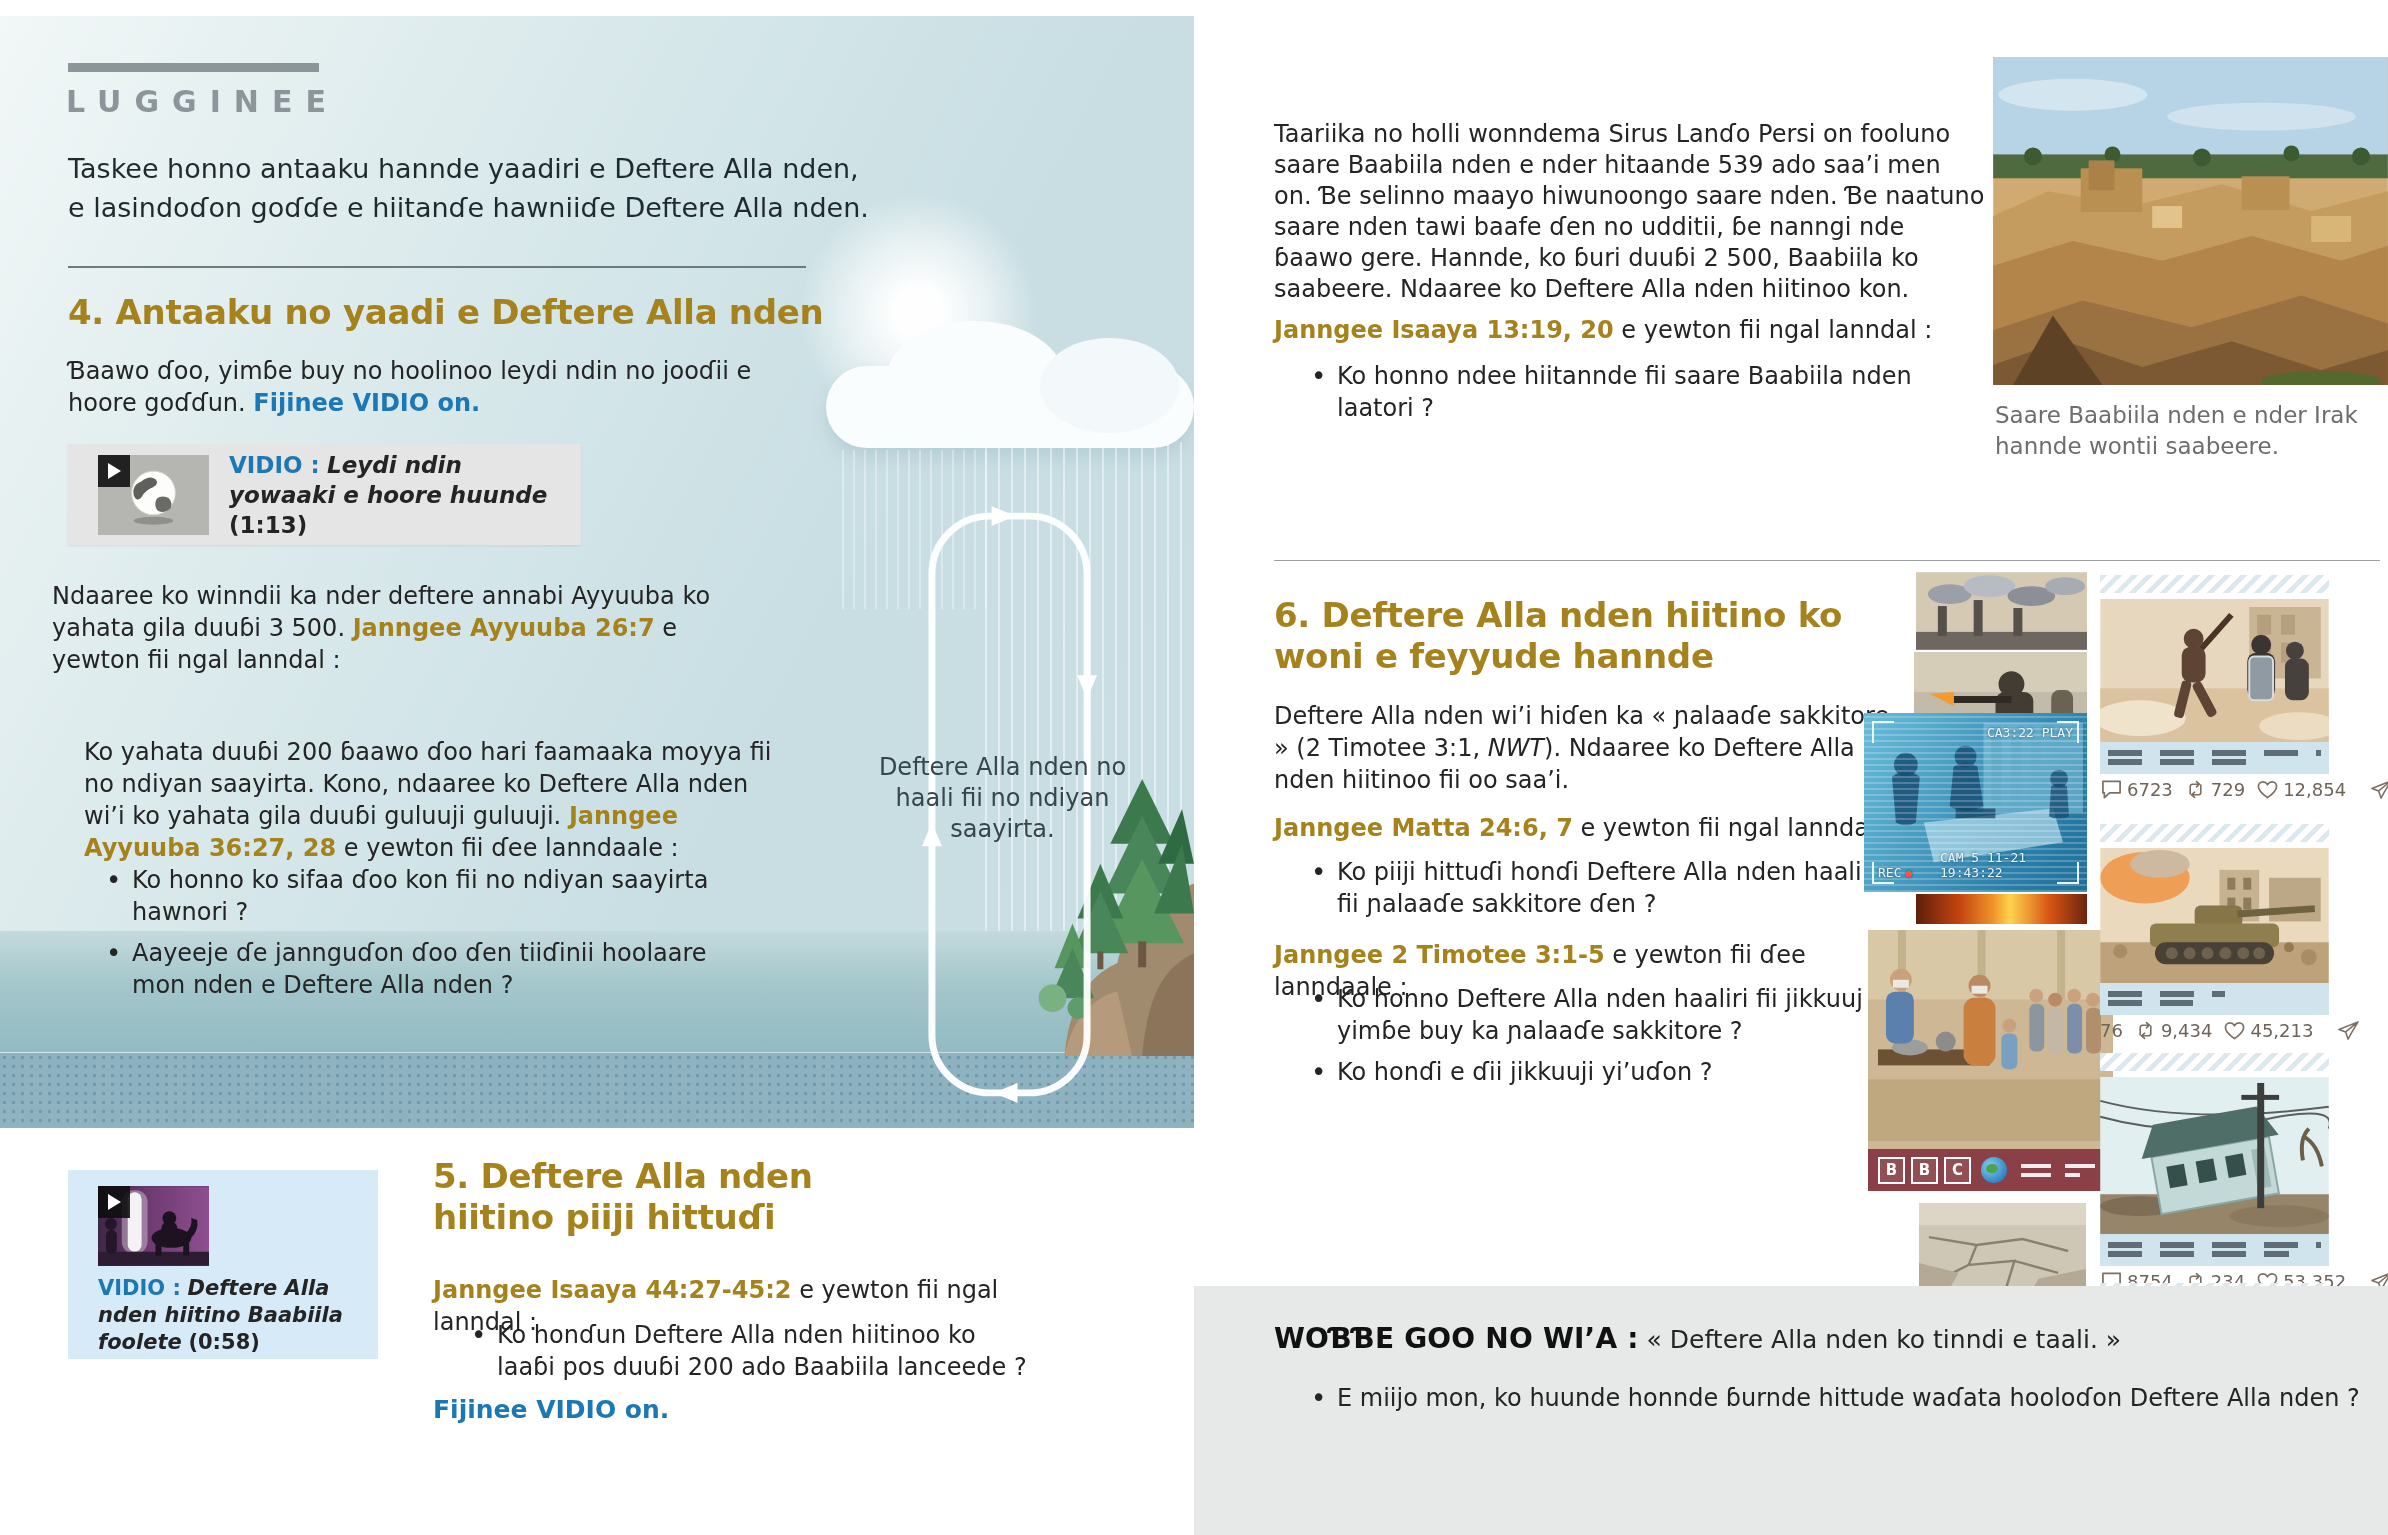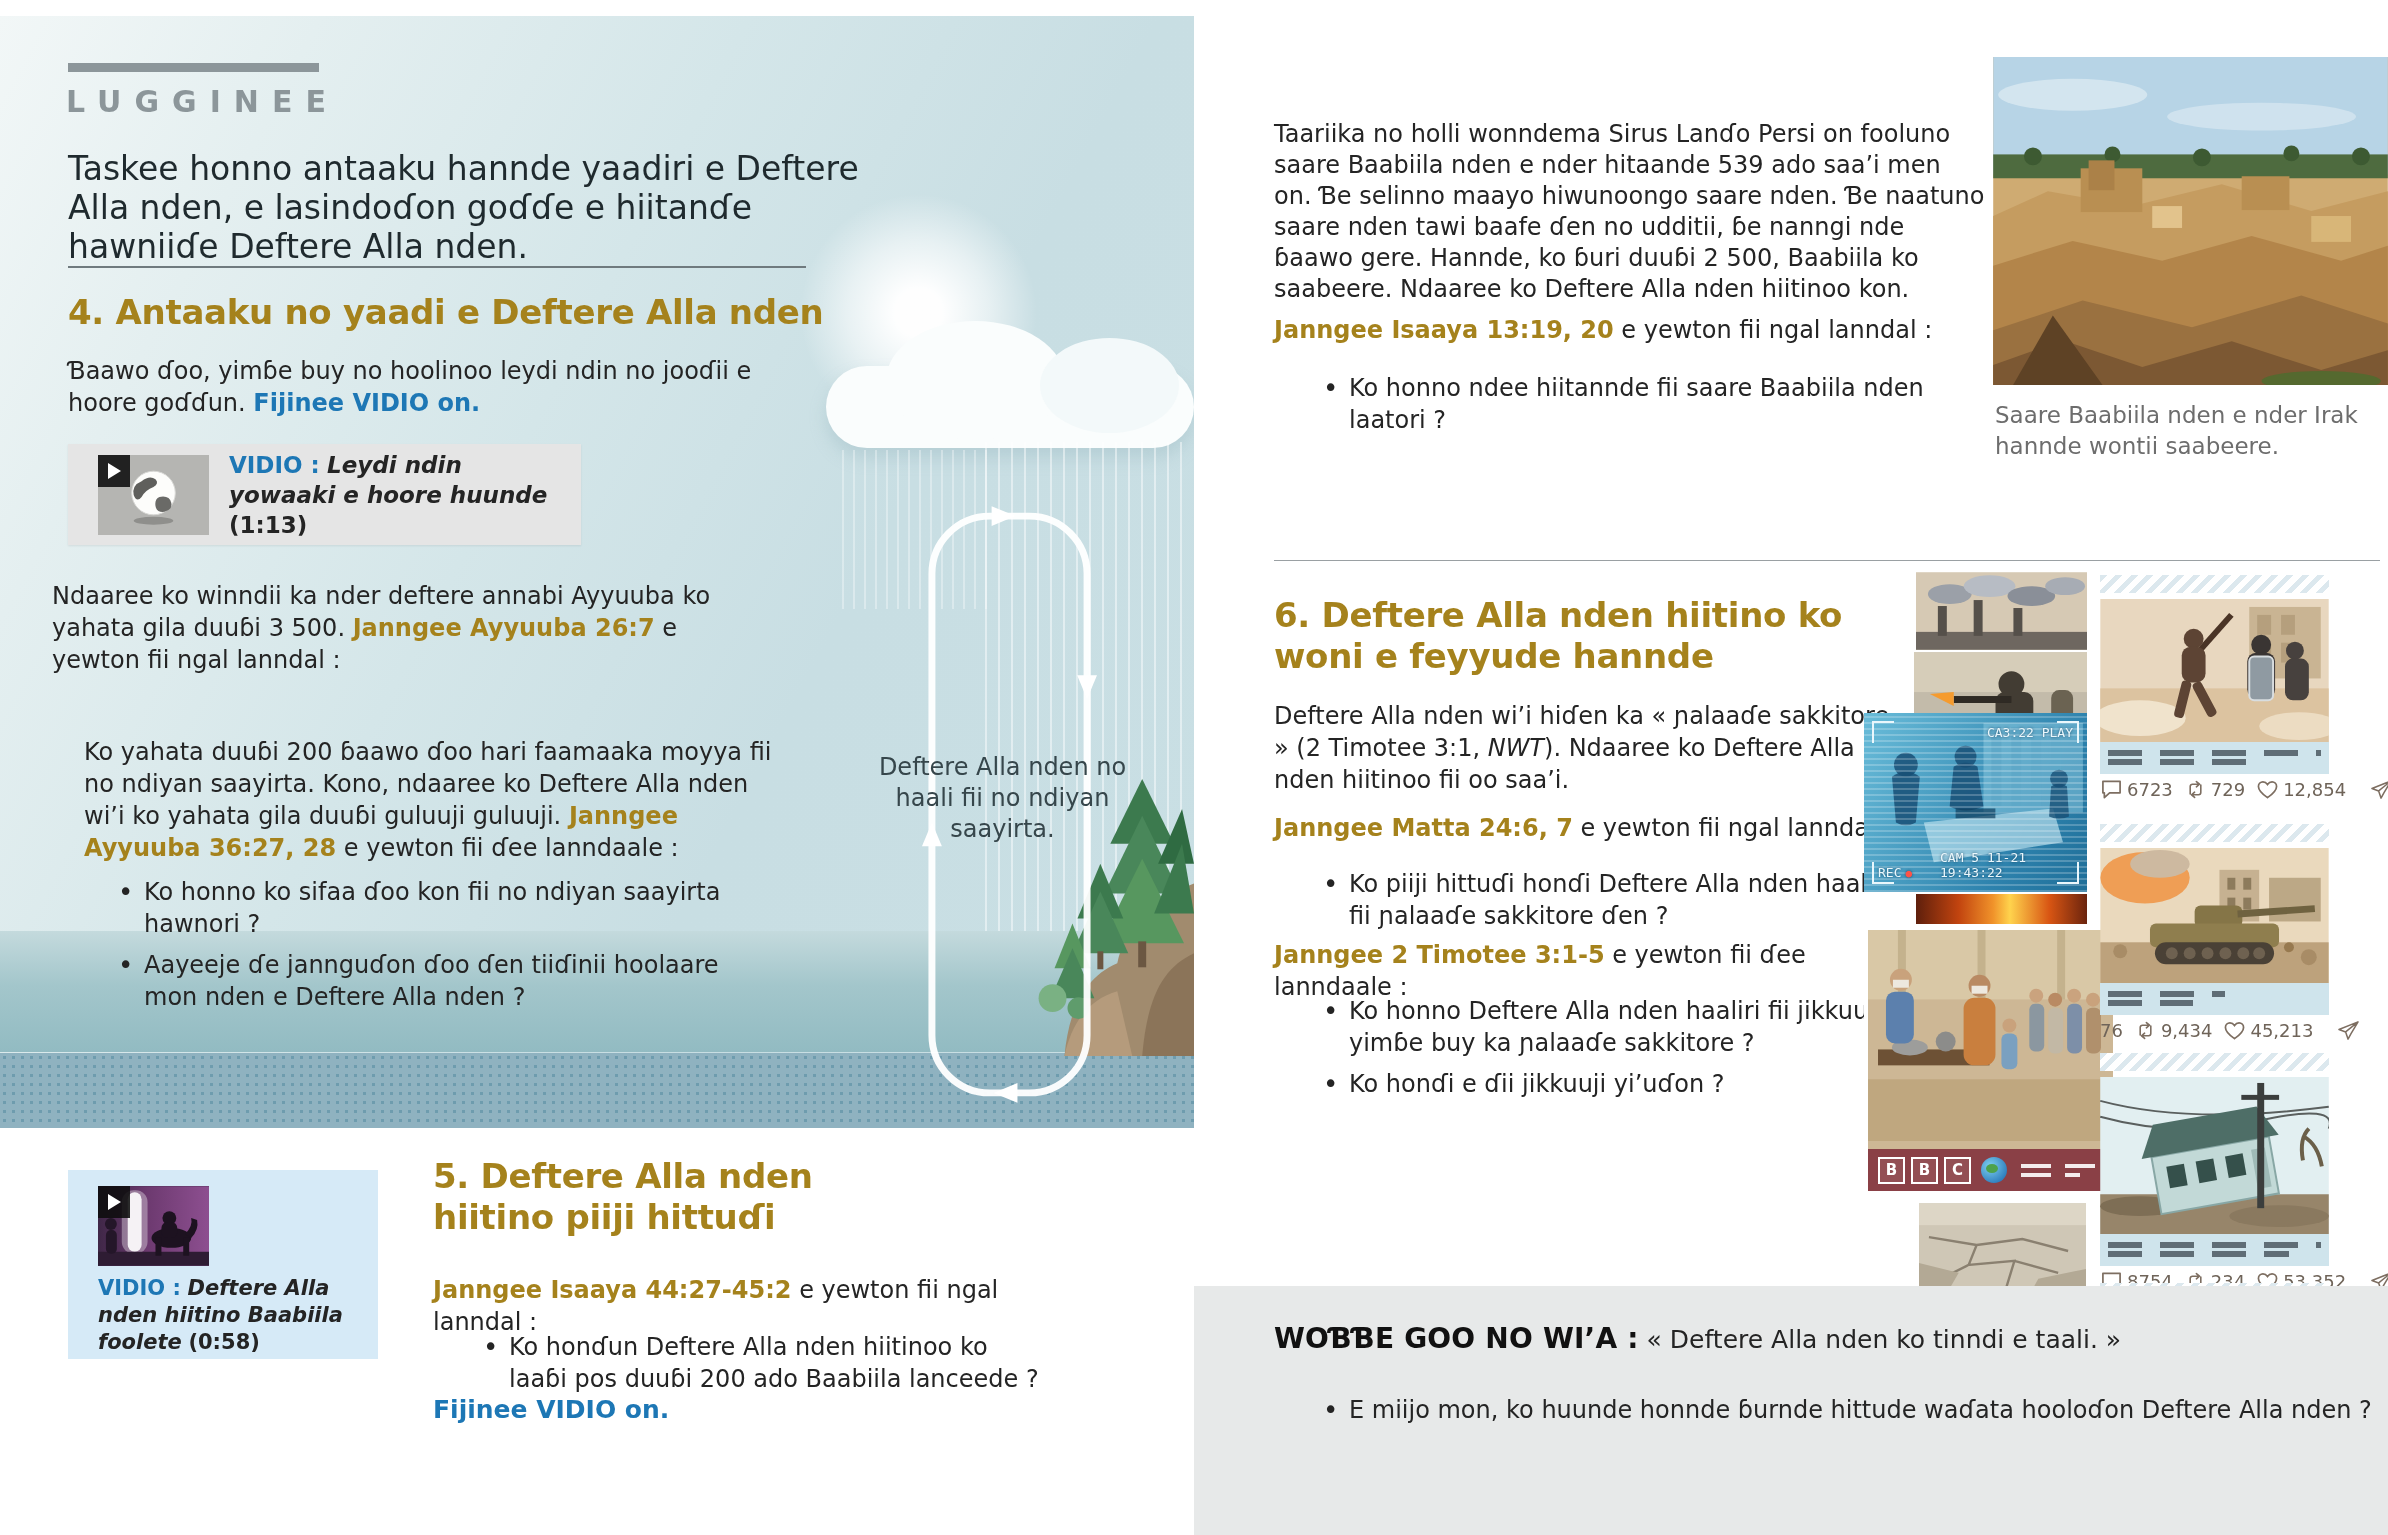--- a/index.html
+++ b/index.html
@@ -5,21 +5,21 @@
   html,body{margin:0;padding:0;background:#fff;}
   .spread{position:relative;width:2388px;height:1535px;overflow:hidden;
           font-family:"DejaVu Sans",sans-serif;color:#242424;background:#fff;}
   .abs{position:absolute;}
 
   
   .body{font-size:24px;line-height:32px;color:#242424;}
   .h-gold{font-weight:bold;color:#a5821c;font-size:34px;line-height:1.2;letter-spacing:-0.3px;margin:0;}
   .link-gold{color:#a5821c;font-weight:bold;text-decoration:none;cursor:pointer;}
   .link-blue{color:#1d77b5;font-weight:bold;text-decoration:none;cursor:pointer;}
-  .bullets{list-style:none;margin:16px;padding:0;}
+  .bullets{list-style:none;margin:4px;padding:0;}
   .bullets li{position:relative;padding-left:32px;margin-bottom:9px;font-size:24px;line-height:32px;}
   .bullets li::before{content:"\2022";position:absolute;left:6px;top:0;font-size:26px;color:#242424;}
   p{margin:0;}
 
   
   .page-left{position:absolute;left:0;top:0;width:1194px;height:1535px;background:#fff;}
   .illo{position:absolute;left:0;top:16px;width:1194px;height:1112px;overflow:hidden;
         background:linear-gradient(118deg,#f2f7f7 0%,#e4eff0 18%,#d4e6e9 42%,#c8dee3 65%,#c9dfe4 100%);}
   .sun{position:absolute;left:799px;top:177px;width:239px;height:239px;border-radius:50%;
        background:radial-gradient(circle,rgba(255,255,255,0.98) 14%,rgba(255,255,255,0.55) 42%,rgba(255,255,255,0) 70%);}
@@ -35,21 +35,21 @@
         background:linear-gradient(#c4dadd,#a3c6cb 45%,#92bbc2);}
   .halftone{position:absolute;left:0;top:1037px;width:1194px;height:76px;background-color:#8fb2c0;
             background-image:radial-gradient(circle,#6e9cae 1.6px,rgba(0,0,0,0) 1.9px);background-size:9px 9px;}
   .shore{position:absolute;left:933px;top:748px;width:261px;height:292px;}
   .cycle-loop{position:absolute;left:920px;top:488px;width:179px;height:602px;}
   .cycle-caption{position:absolute;left:868px;top:736px;width:269px;text-align:center;
                  font-size:24px;line-height:31px;color:#36464b;}
 
   .kicker-bar{position:absolute;left:68px;top:63px;width:251px;height:9px;background:#8c969a;}
   .kicker{position:absolute;left:66px;top:84px;font-size:30px;font-weight:bold;letter-spacing:13px;color:#8c969a;}
-  .intro{position:absolute;left:68px;top:149px;width:806px;font-size:33px;line-height:39px;color:#1f2a2e;}
+  .intro{position:absolute;left:68px;top:149px;width:806px;font-size:27px;line-height:39px;color:#1f2a2e;}
   .rule{border:none;margin:0;height:0;}
   .rule-left{position:absolute;left:68px;top:266px;width:738px;border-top:2px solid #6f7a7e;}
   .h4{position:absolute;left:68px;top:292px;white-space:nowrap;}
   .p1{position:absolute;left:68px;top:355px;width:720px;}
   .p2{position:absolute;left:52px;top:580px;width:720px;}
   .b1{position:absolute;left:96px;top:654px;width:669px;}
   .p3{position:absolute;left:68px;top:736px;width:697px;margin-left:16px;}
   .b23{position:absolute;left:96px;top:860px;width:665px;}
 
   .video-card1{position:absolute;left:68px;top:444px;width:513px;height:101px;background:#e5e5e5;

